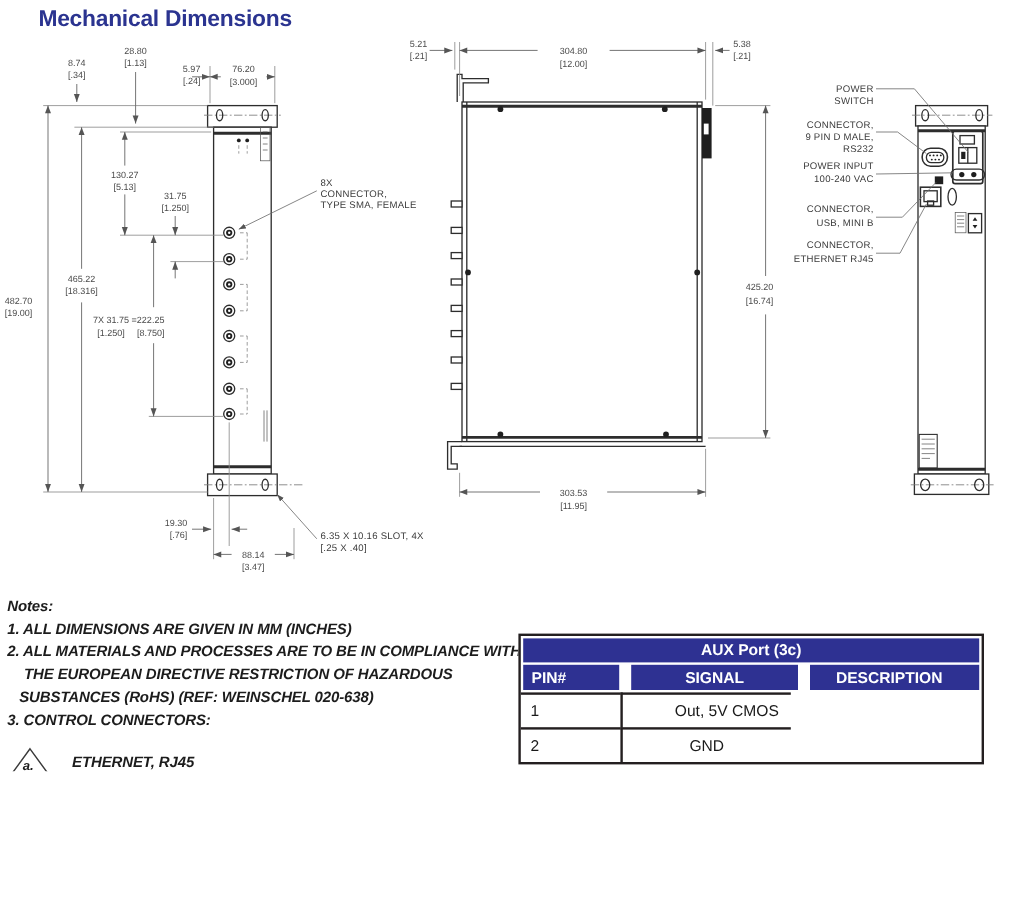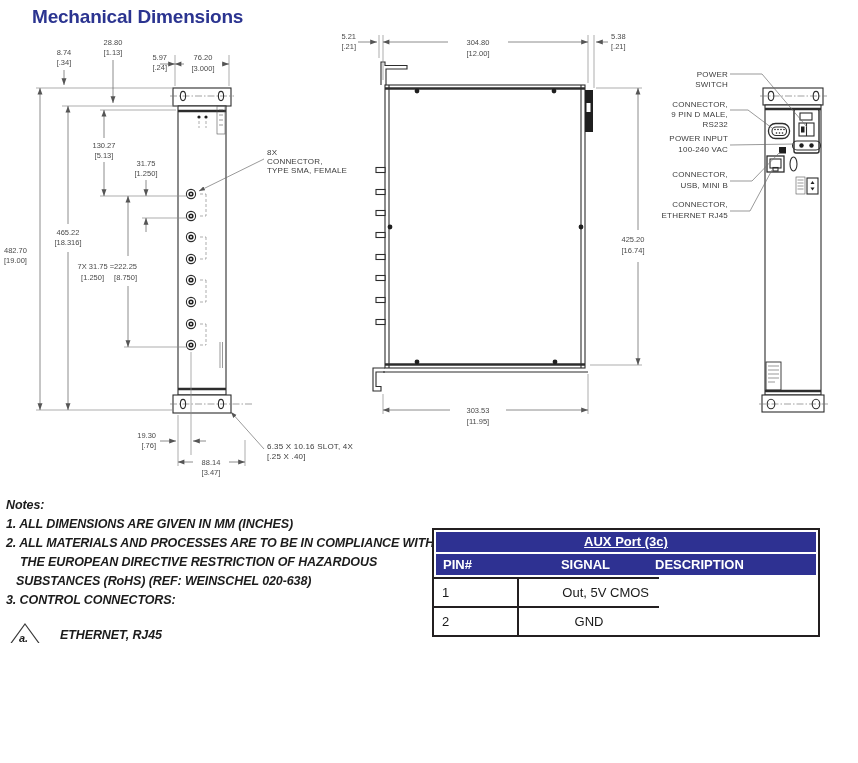--- a/index.html
+++ b/index.html
@@ -29,26 +29,26 @@
   .ind2{padding-left:10px;}
   .n-item{display:flex;align-items:center;gap:16px;margin-top:11px;}
   .n-item.top{align-items:flex-start;}
   .tri{flex:0 0 auto;}
   .tri text{font-family:"Liberation Sans",sans-serif;font-style:italic;font-weight:bold;
             font-size:11px;fill:#1c1c1c;}
   .n-itext{line-height:19px;}
 
   .aux-table{position:absolute;left:432px;top:528px;width:384px;border:2px solid #231f20;background:#fff;}
   .t-title{background:#2e3192;color:#fff;font-weight:bold;font-size:13px;text-align:center;
-           line-height:20px;margin:2px;text-decoration:underline;}
-  .t-head{display:grid;grid-template-columns:80px 139px 1fr;gap:0;margin:0 2px 2px 2px;}
+           line-height:20px;margin:2px;}
+  .t-head{display:grid;grid-template-columns:80px 139px 1fr;gap:10px;margin:0 2px 2px 2px;}
   .th{background:#2e3192;color:#fff;font-weight:bold;font-size:13px;line-height:21px;}
   .th.c1{padding-left:7px;}
   .th.c2{text-align:center;}
-  .th.c3{text-align:left;padding-right:9px;}
+  .th.c3{text-align:center;padding-right:9px;}
   .t-row{display:grid;grid-template-columns:83px 142px 1fr;}
   .t-row .td{border-top:2px solid #231f20;font-size:13px;line-height:27px;color:#1a1a1a;}
   .t-row .td + .td{border-left:2px solid #231f20;}
   .td.c1{padding-left:8px;}
   .td.c2{text-align:center;}
   .td.c3{text-align:right;padding-right:10px;}
 </style>
 </head>
 <body>
 

